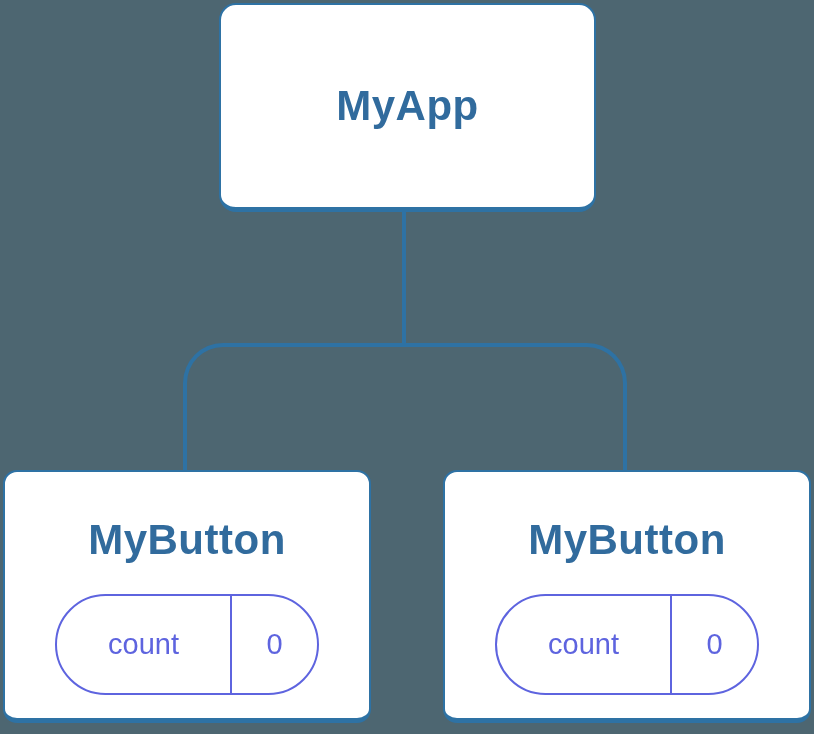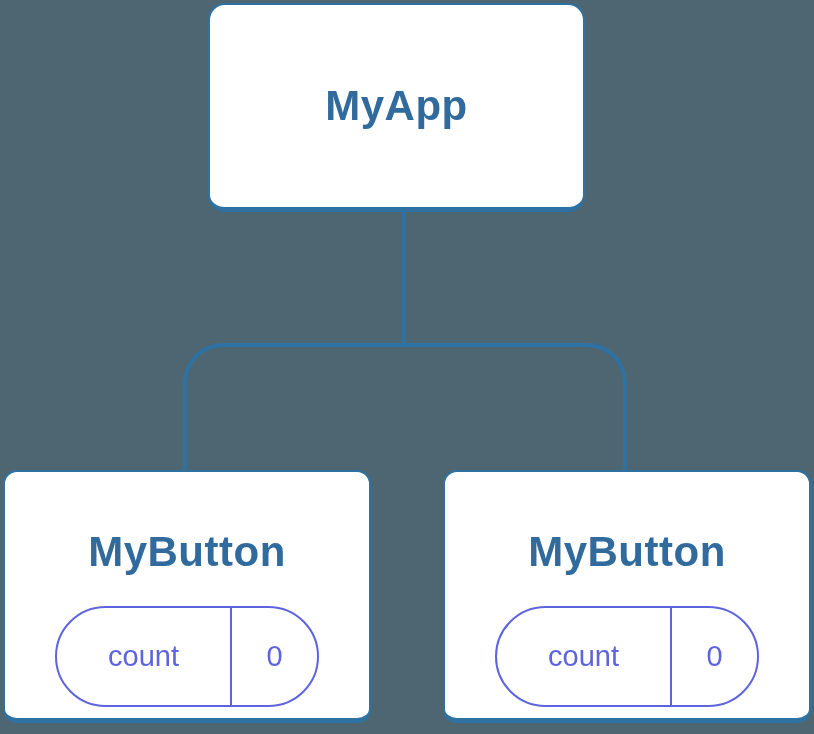--- a/index.html
+++ b/index.html
@@ -32,38 +32,38 @@
     z-index: 2;
   }
   .card-title {
     color: var(--title);
     font-size: 42px;
     font-weight: 600;
     letter-spacing: 0.5px;
     white-space: nowrap;
   }
   .card.root {
-    left: 208px;
+    left: 219px;
     top: 3px;
     width: 377px;
     height: 209px;
     border-radius: 17px;
     display: flex;
     align-items: center;
     justify-content: center;
   }
   .card.child {
     top: 470px;
     width: 368px;
     height: 253px;
     border-radius: 14px;
     display: flex;
     flex-direction: column;
     align-items: center;
-    padding-top: 56px;
+    padding-top: 44px;
   }
   .card.child.left  { left: 3px; }
   .card.child.right { left: 443px; }
   
   .trunk {
     position: absolute;
     left: 402px;
     top: 211px;
     width: 4px;
     height: 136px;

